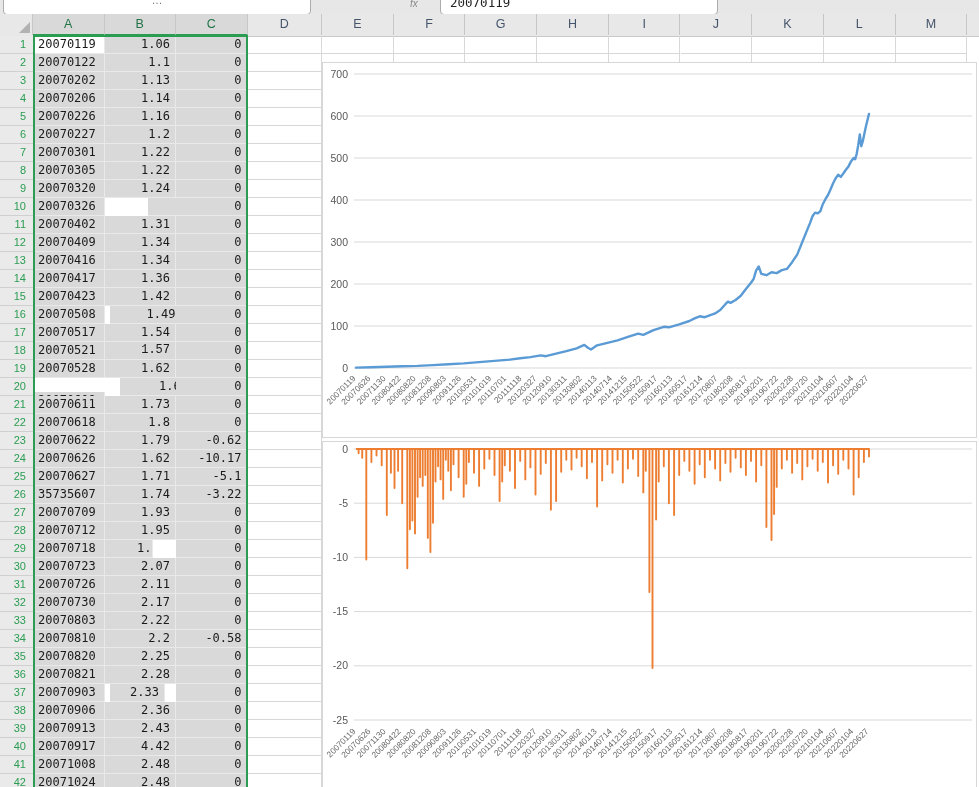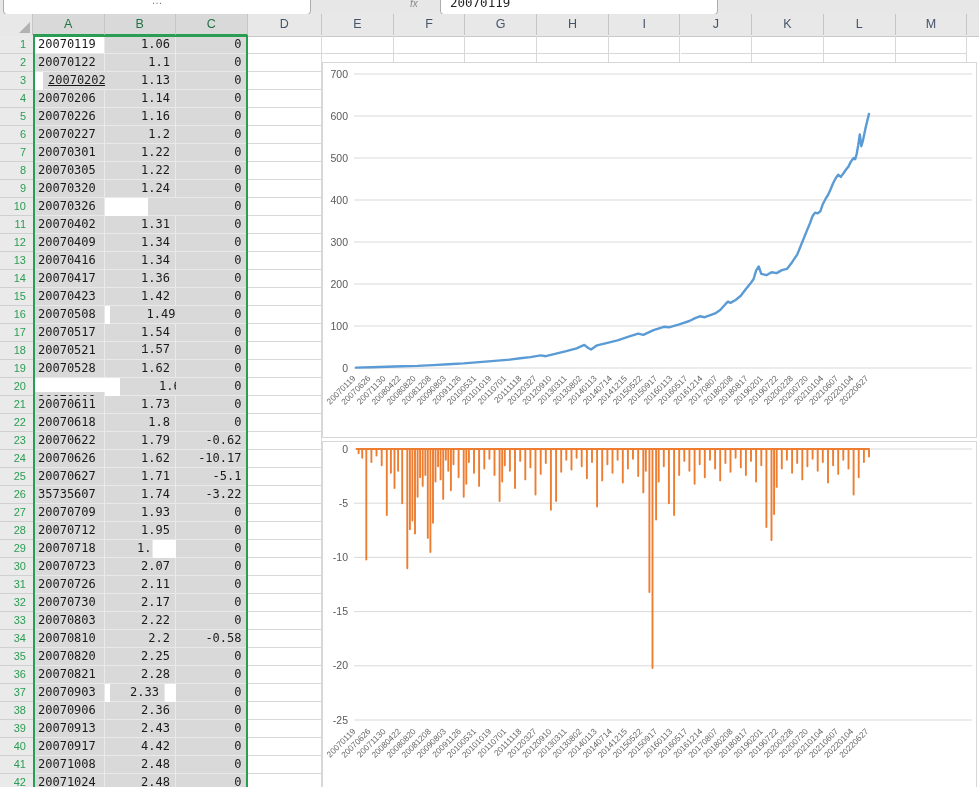--- a/index.html
+++ b/index.html
@@ -105,21 +105,21 @@
         <div class="cell" style="left: 465.4px; width: 71.7px;"></div>
         <div class="cell" style="left: 537.1px; width: 71.7px;"></div>
         <div class="cell" style="left: 608.8px; width: 71.7px;"></div>
         <div class="cell" style="left: 680.5px; width: 71.7px;"></div>
         <div class="cell" style="left: 752.2px; width: 71.7px;"></div>
         <div class="cell" style="left: 823.9px; width: 71.7px;"></div>
         <div class="cell" style="left: 895.6px; width: 71.7px;"></div>
       </div>
       <div class="row" style="top: 36px;">
         <div class="gutter">3</div>
-        <div class="cell selgray datel" style="left: 43px; width: 71.5px; text-decoration: underline;">20070202</div>
+        <div class="cell selgray datel" style="left: 33px; width: 71.5px;">20070202</div>
         <div class="cell selgray numr" style="left: 104.5px; width: 71.5px;">1.13</div>
         <div class="cell selgray numr" style="left: 176px; width: 71.5px;">0</div>
         <div class="cell" style="left: 247.5px; width: 74.5px;"></div>
         <div class="cell" style="left: 322px; width: 71.7px;"></div>
         <div class="cell" style="left: 393.7px; width: 71.7px;"></div>
         <div class="cell" style="left: 465.4px; width: 71.7px;"></div>
         <div class="cell" style="left: 537.1px; width: 71.7px;"></div>
         <div class="cell" style="left: 608.8px; width: 71.7px;"></div>
         <div class="cell" style="left: 680.5px; width: 71.7px;"></div>
         <div class="cell" style="left: 752.2px; width: 71.7px;"></div>

